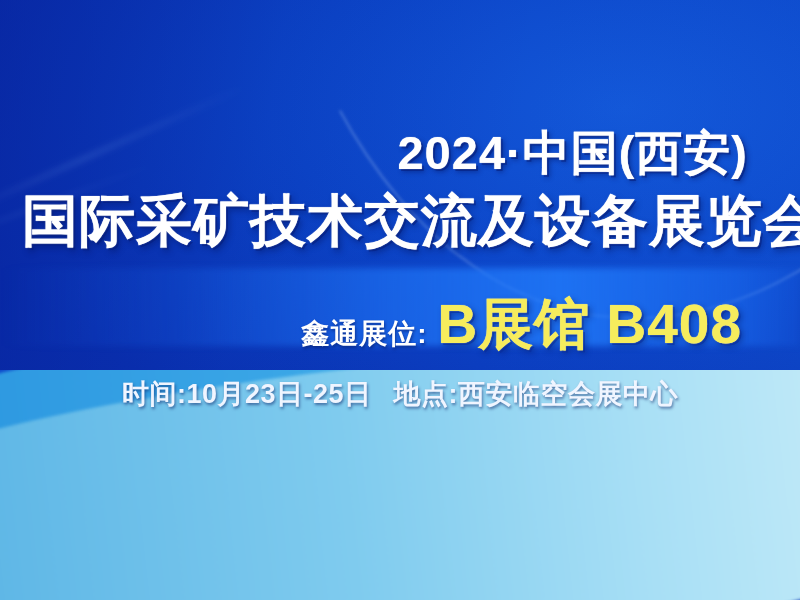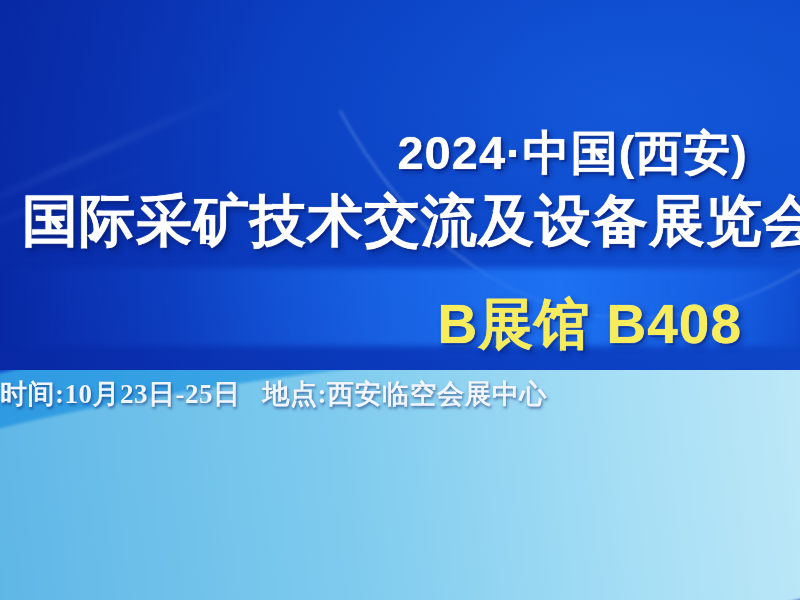--- a/index.html
+++ b/index.html
@@ -192,23 +192,22 @@
     letter-spacing: 1px;
     text-shadow:
        0 0 1px #fff9b0,
        2px 2px 0 rgba(8,40,150,.5),
        3px 3px 6px rgba(3,18,90,.45);
   }
   .meta {
     position: absolute;
     left: 0; right: 0;
     top: 376px;
-    text-align: left;
+    text-align: center;
     white-space: nowrap;
-    font-family: Liberation Serif, serif;
   }
   .meta span {
     font-size: 27px;
     font-weight: bold;
     color: #f0f5ff;
     letter-spacing: .5px;
     text-shadow: 1px 2px 3px rgba(3,18,90,.5);
   }
   .meta .gap { display:inline-block; width: 22px; }
 </style>
@@ -237,20 +236,21 @@
     <div class="wave wave-pale"></div>
   </div>
 
   <div class="content">
 
     <div class="ln title-1">2024·中国(西安)</div>
 
     <div class="ln title-2">国际采矿技术交流及设备展览会</div>
 
     <div class="booth-row">
+      <span class="booth-label">鑫通展位:</span>
       <span class="booth-value">B展馆 B408</span>
     </div>
 
     <div class="meta">
       <span>时间:10月23日-25日</span><span class="gap"></span><span>地点:西安临空会展中心</span>
     </div>
 
   </div>
 </div>
 

